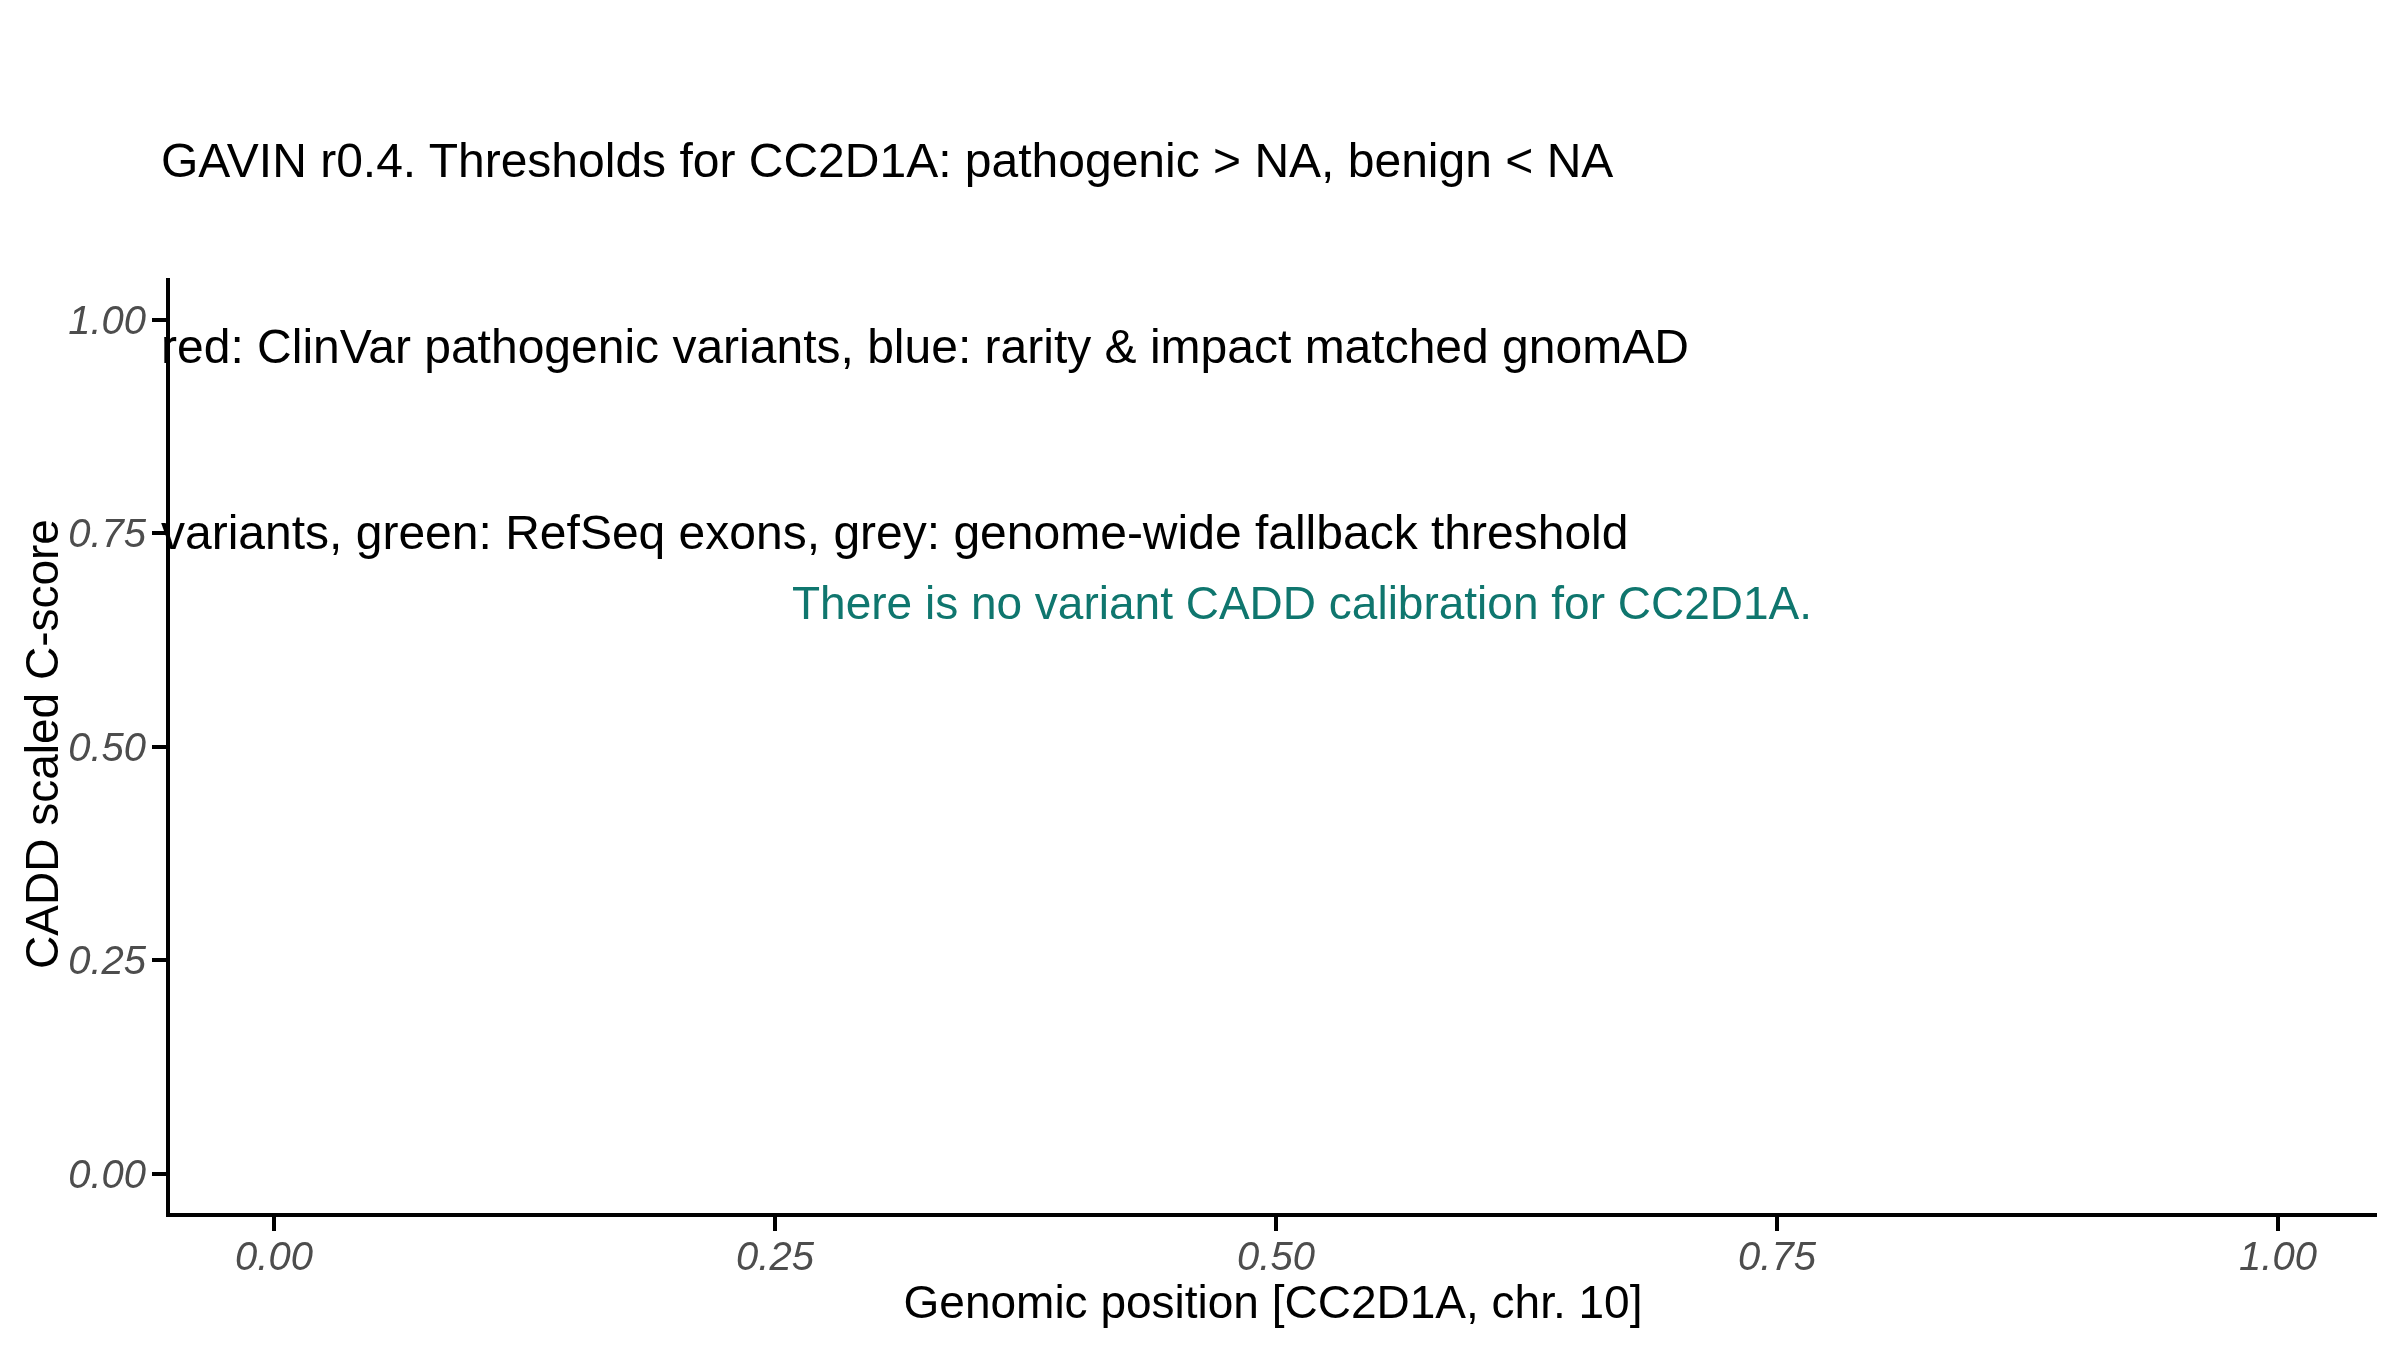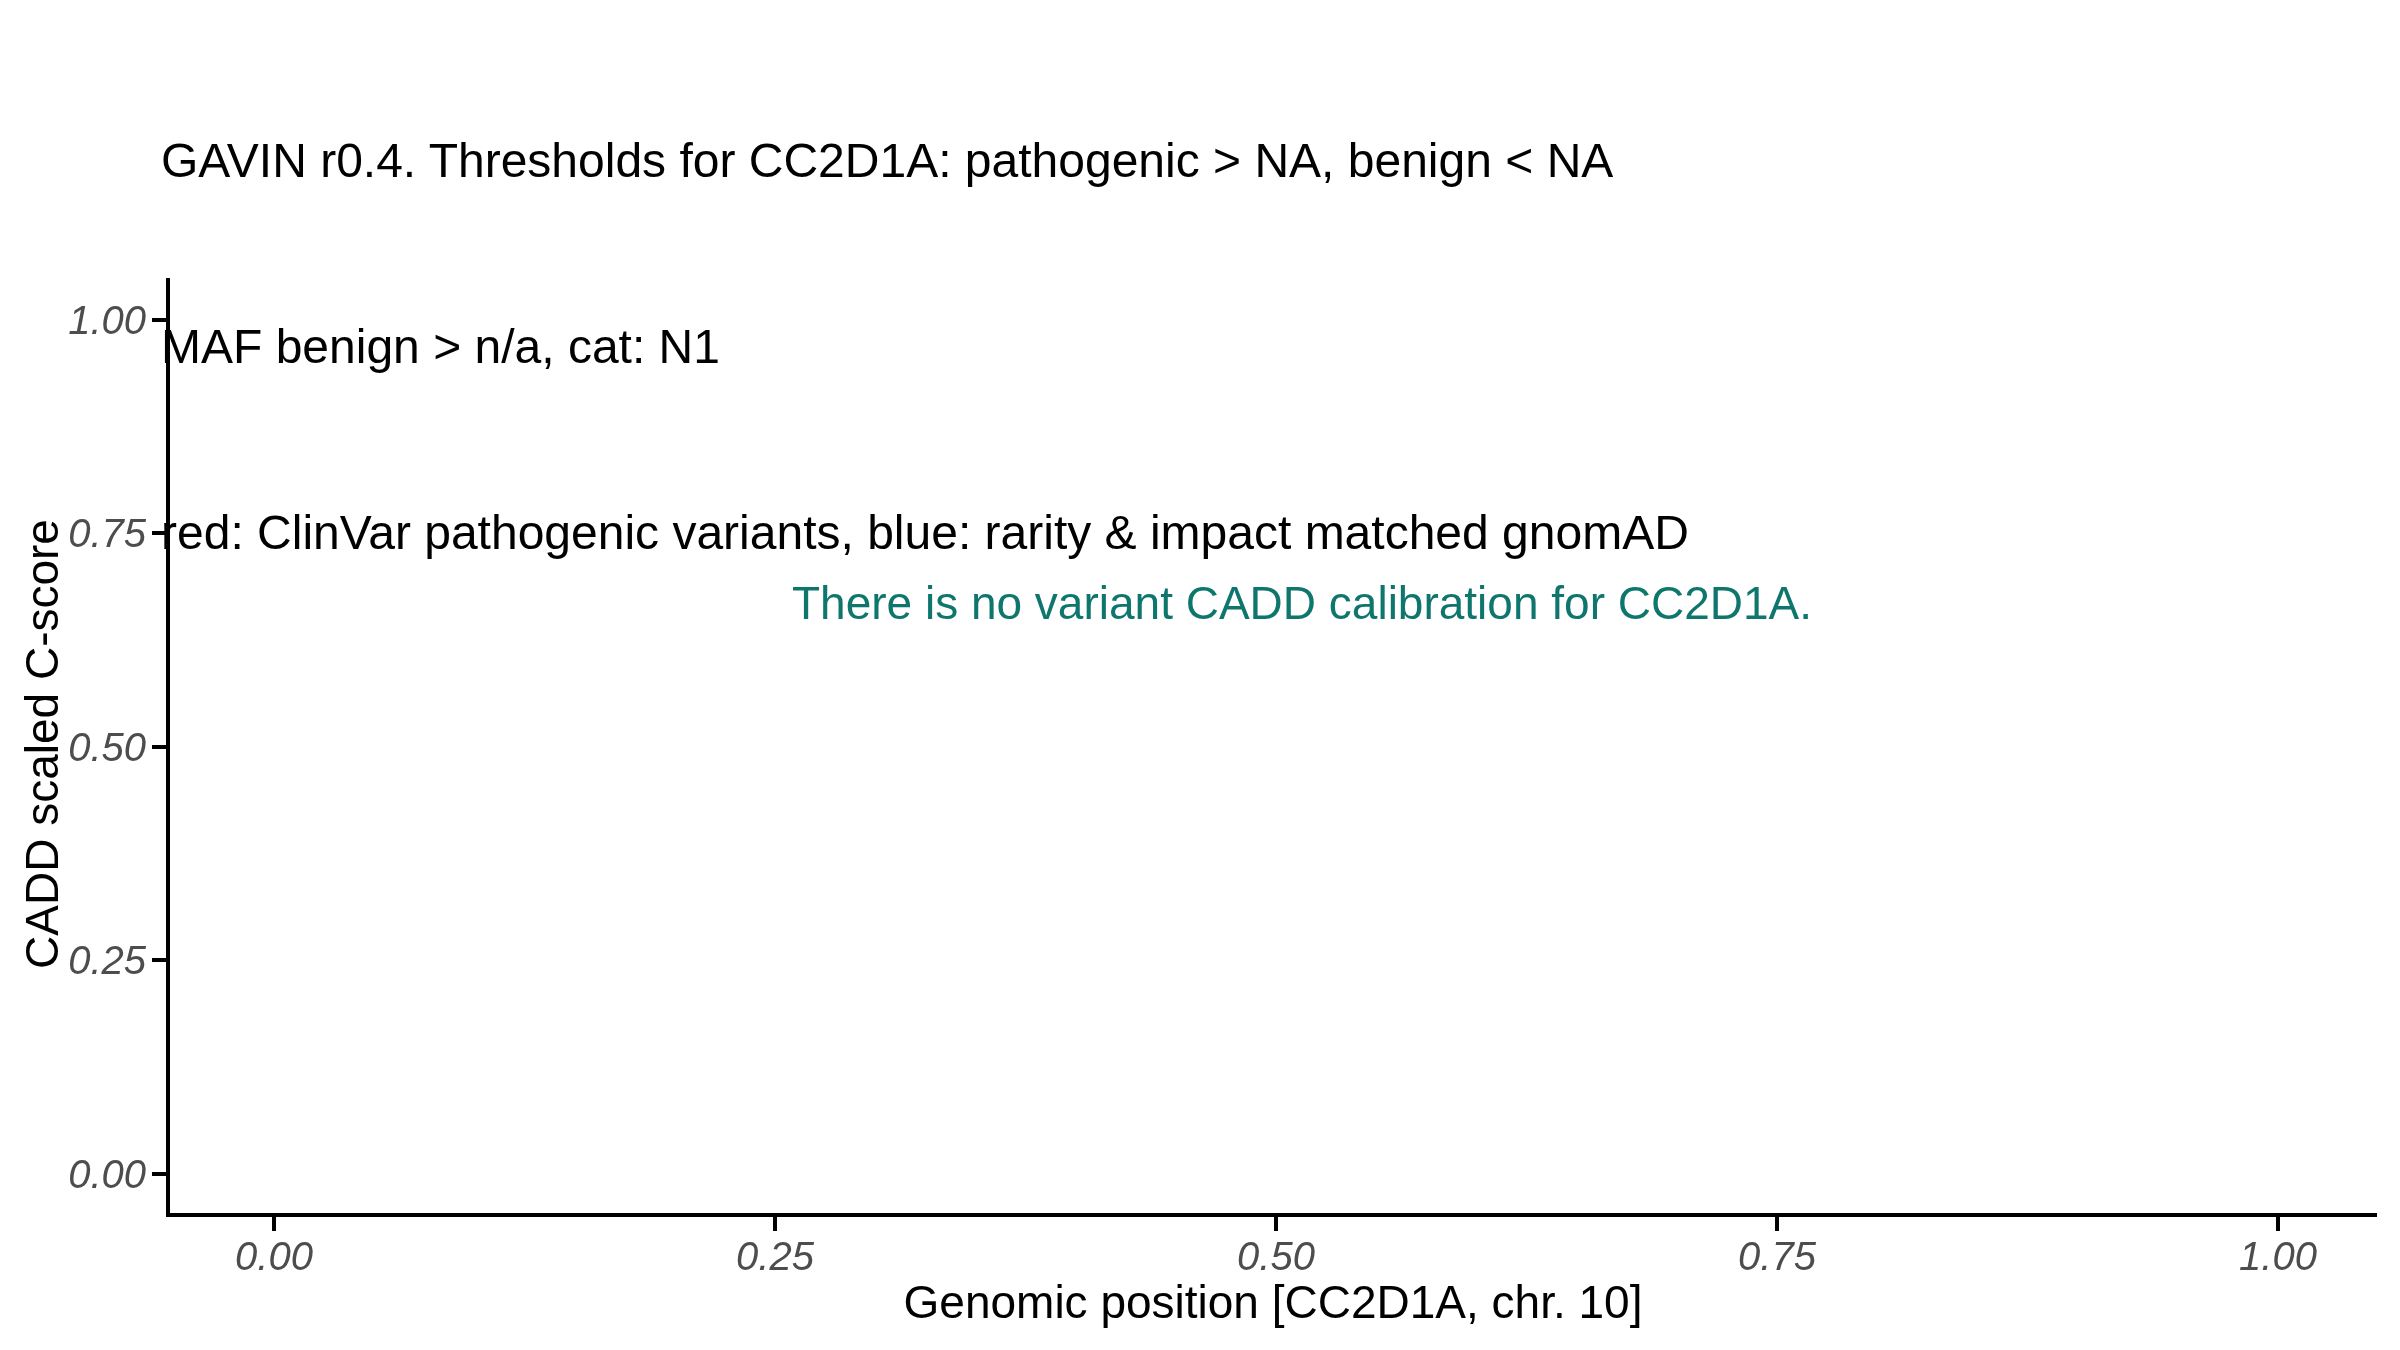--- a/index.html
+++ b/index.html
@@ -84,22 +84,22 @@
     white-space: pre;
   }
 </style>
 </head>
 <body>
 
 <div id="figure">
 
   <div class="plot-title">
     <div>GAVIN r0.4. Thresholds for CC2D1A: pathogenic &gt; NA, benign &lt; NA</div>
-    <div>MAF benign &gt; n/a, cat: N1</div>
     <div>red: ClinVar pathogenic variants, blue: rarity &amp; impact matched gnomAD</div>
+    <div>variants, green: RefSeq exons, grey: genome-wide fallback threshold</div>
   </div>
 
   <div class="axis-line" id="y-axis-line"></div>
   <div class="axis-line" id="x-axis-line"></div>
 
   <div class="tick y" style="top:318px"></div>
   <div class="tick y" style="top:531px"></div>
   <div class="tick y" style="top:745px"></div>
   <div class="tick y" style="top:958px"></div>
   <div class="tick y" style="top:1172px"></div>

